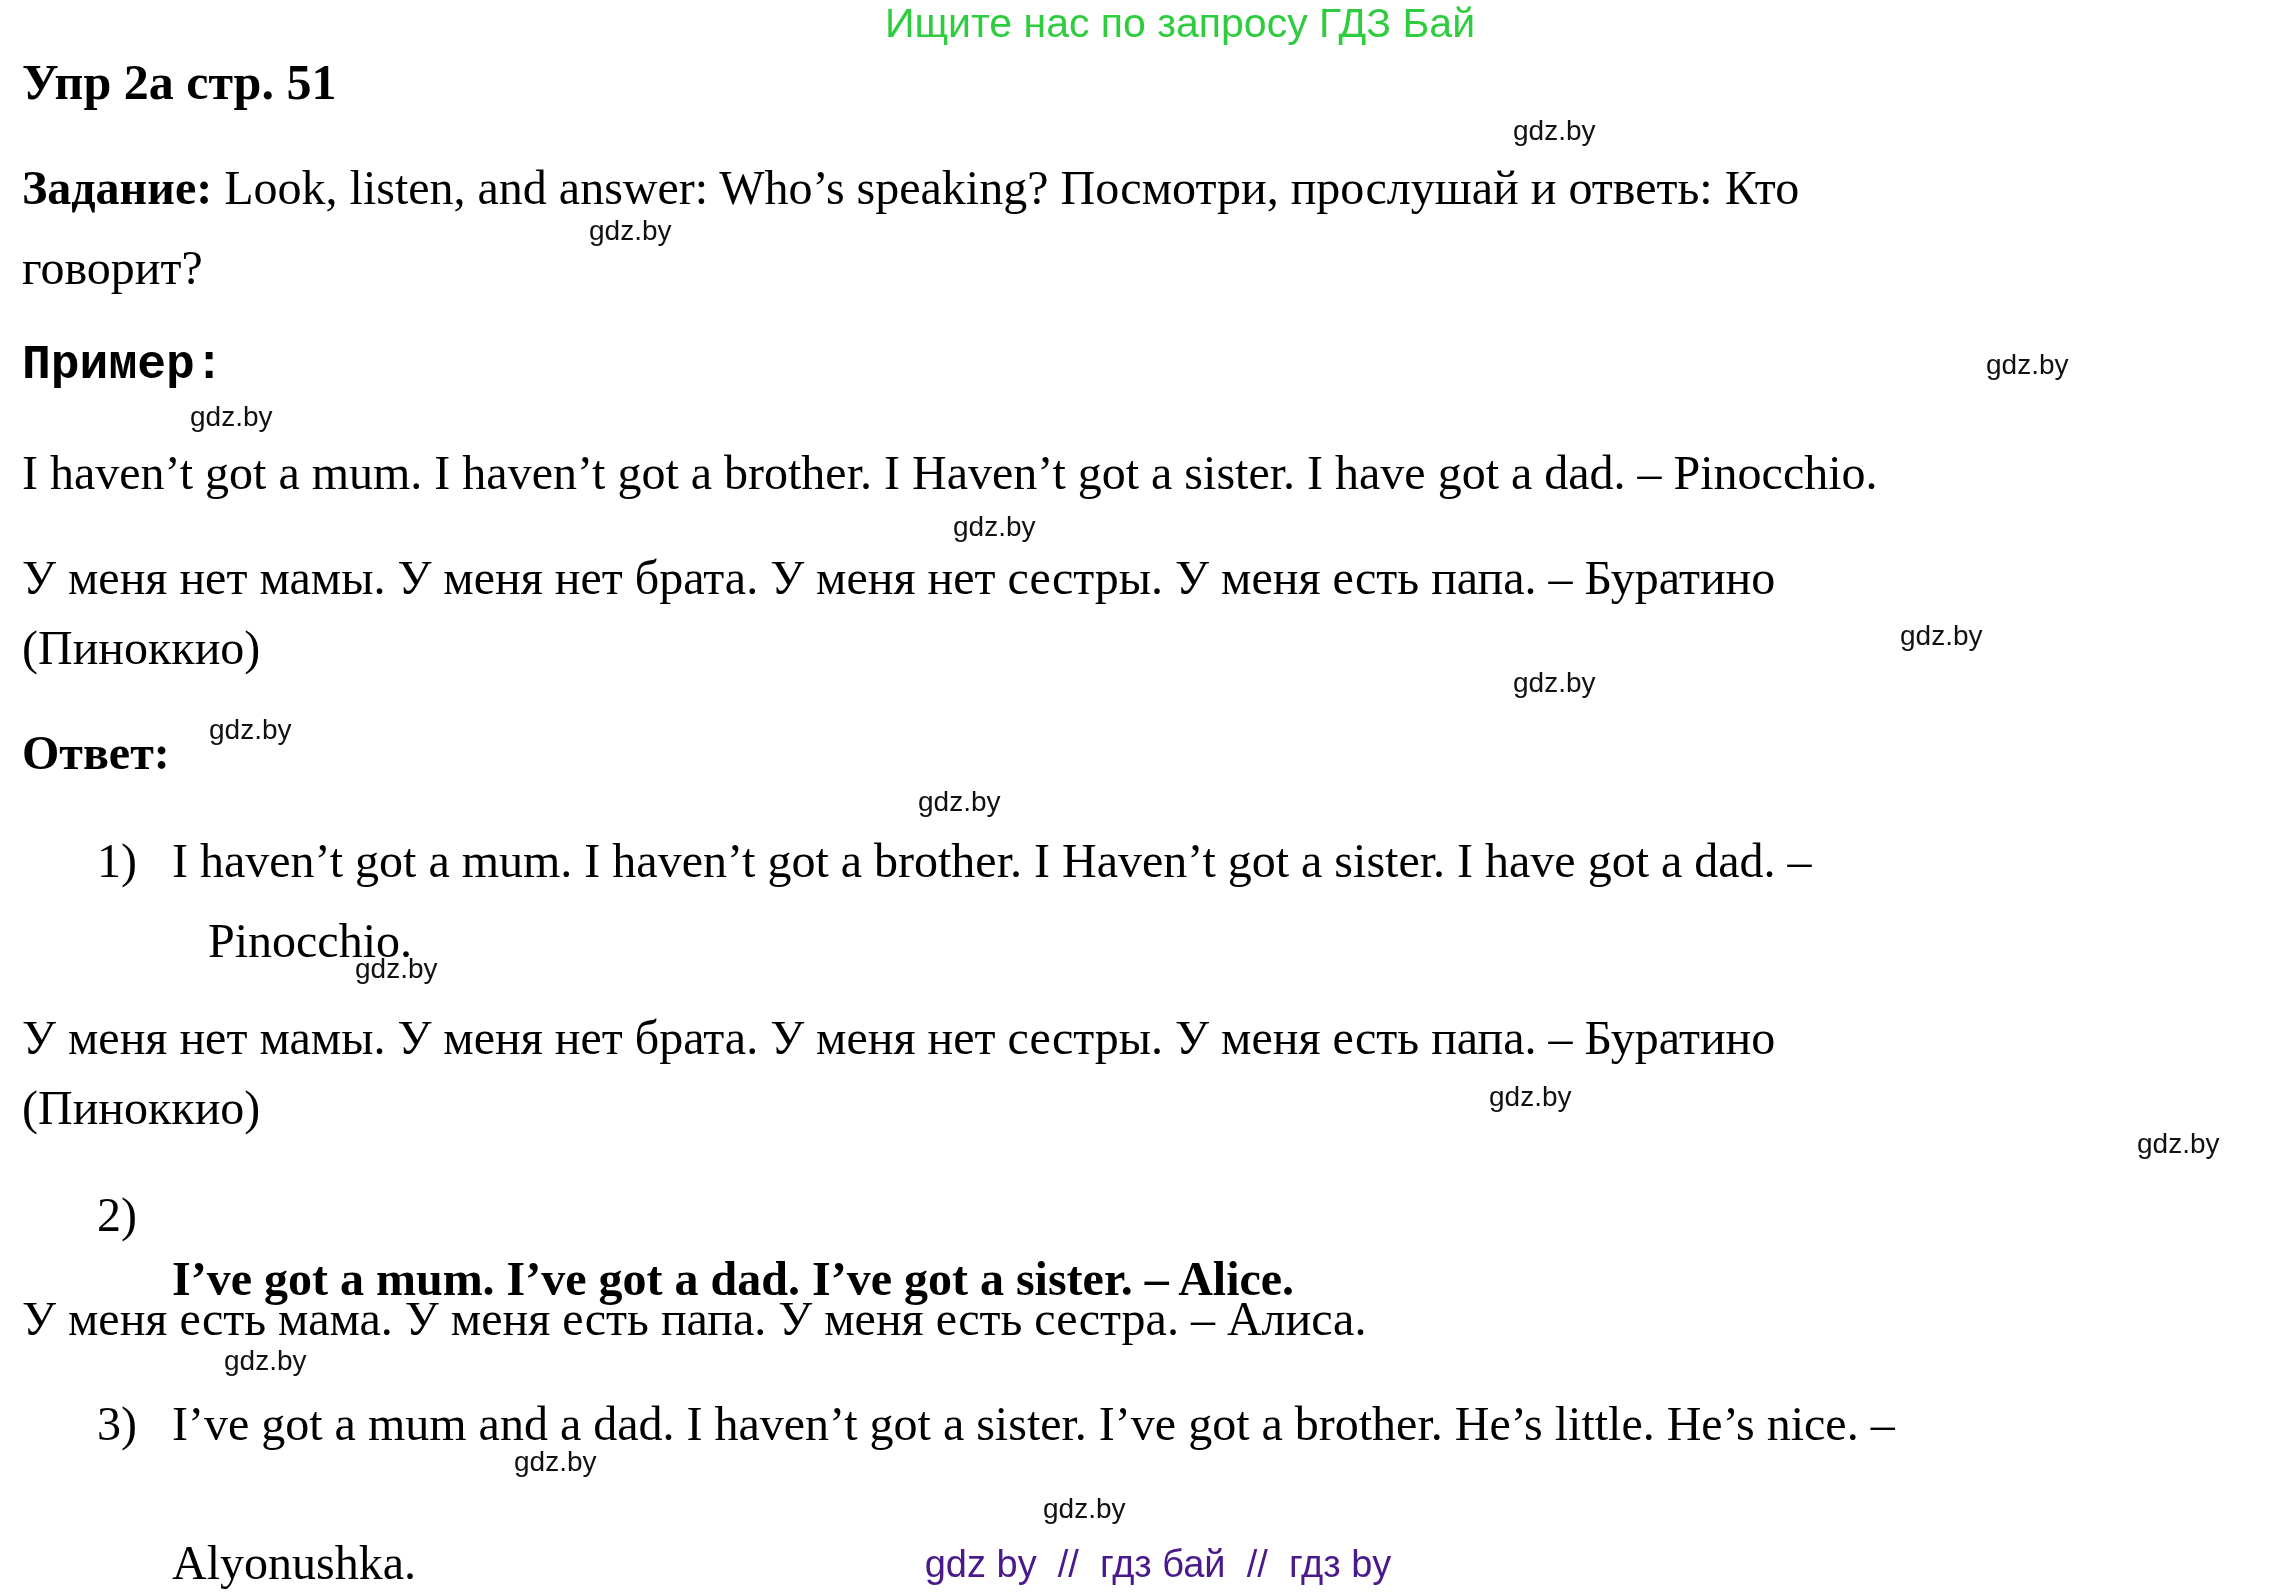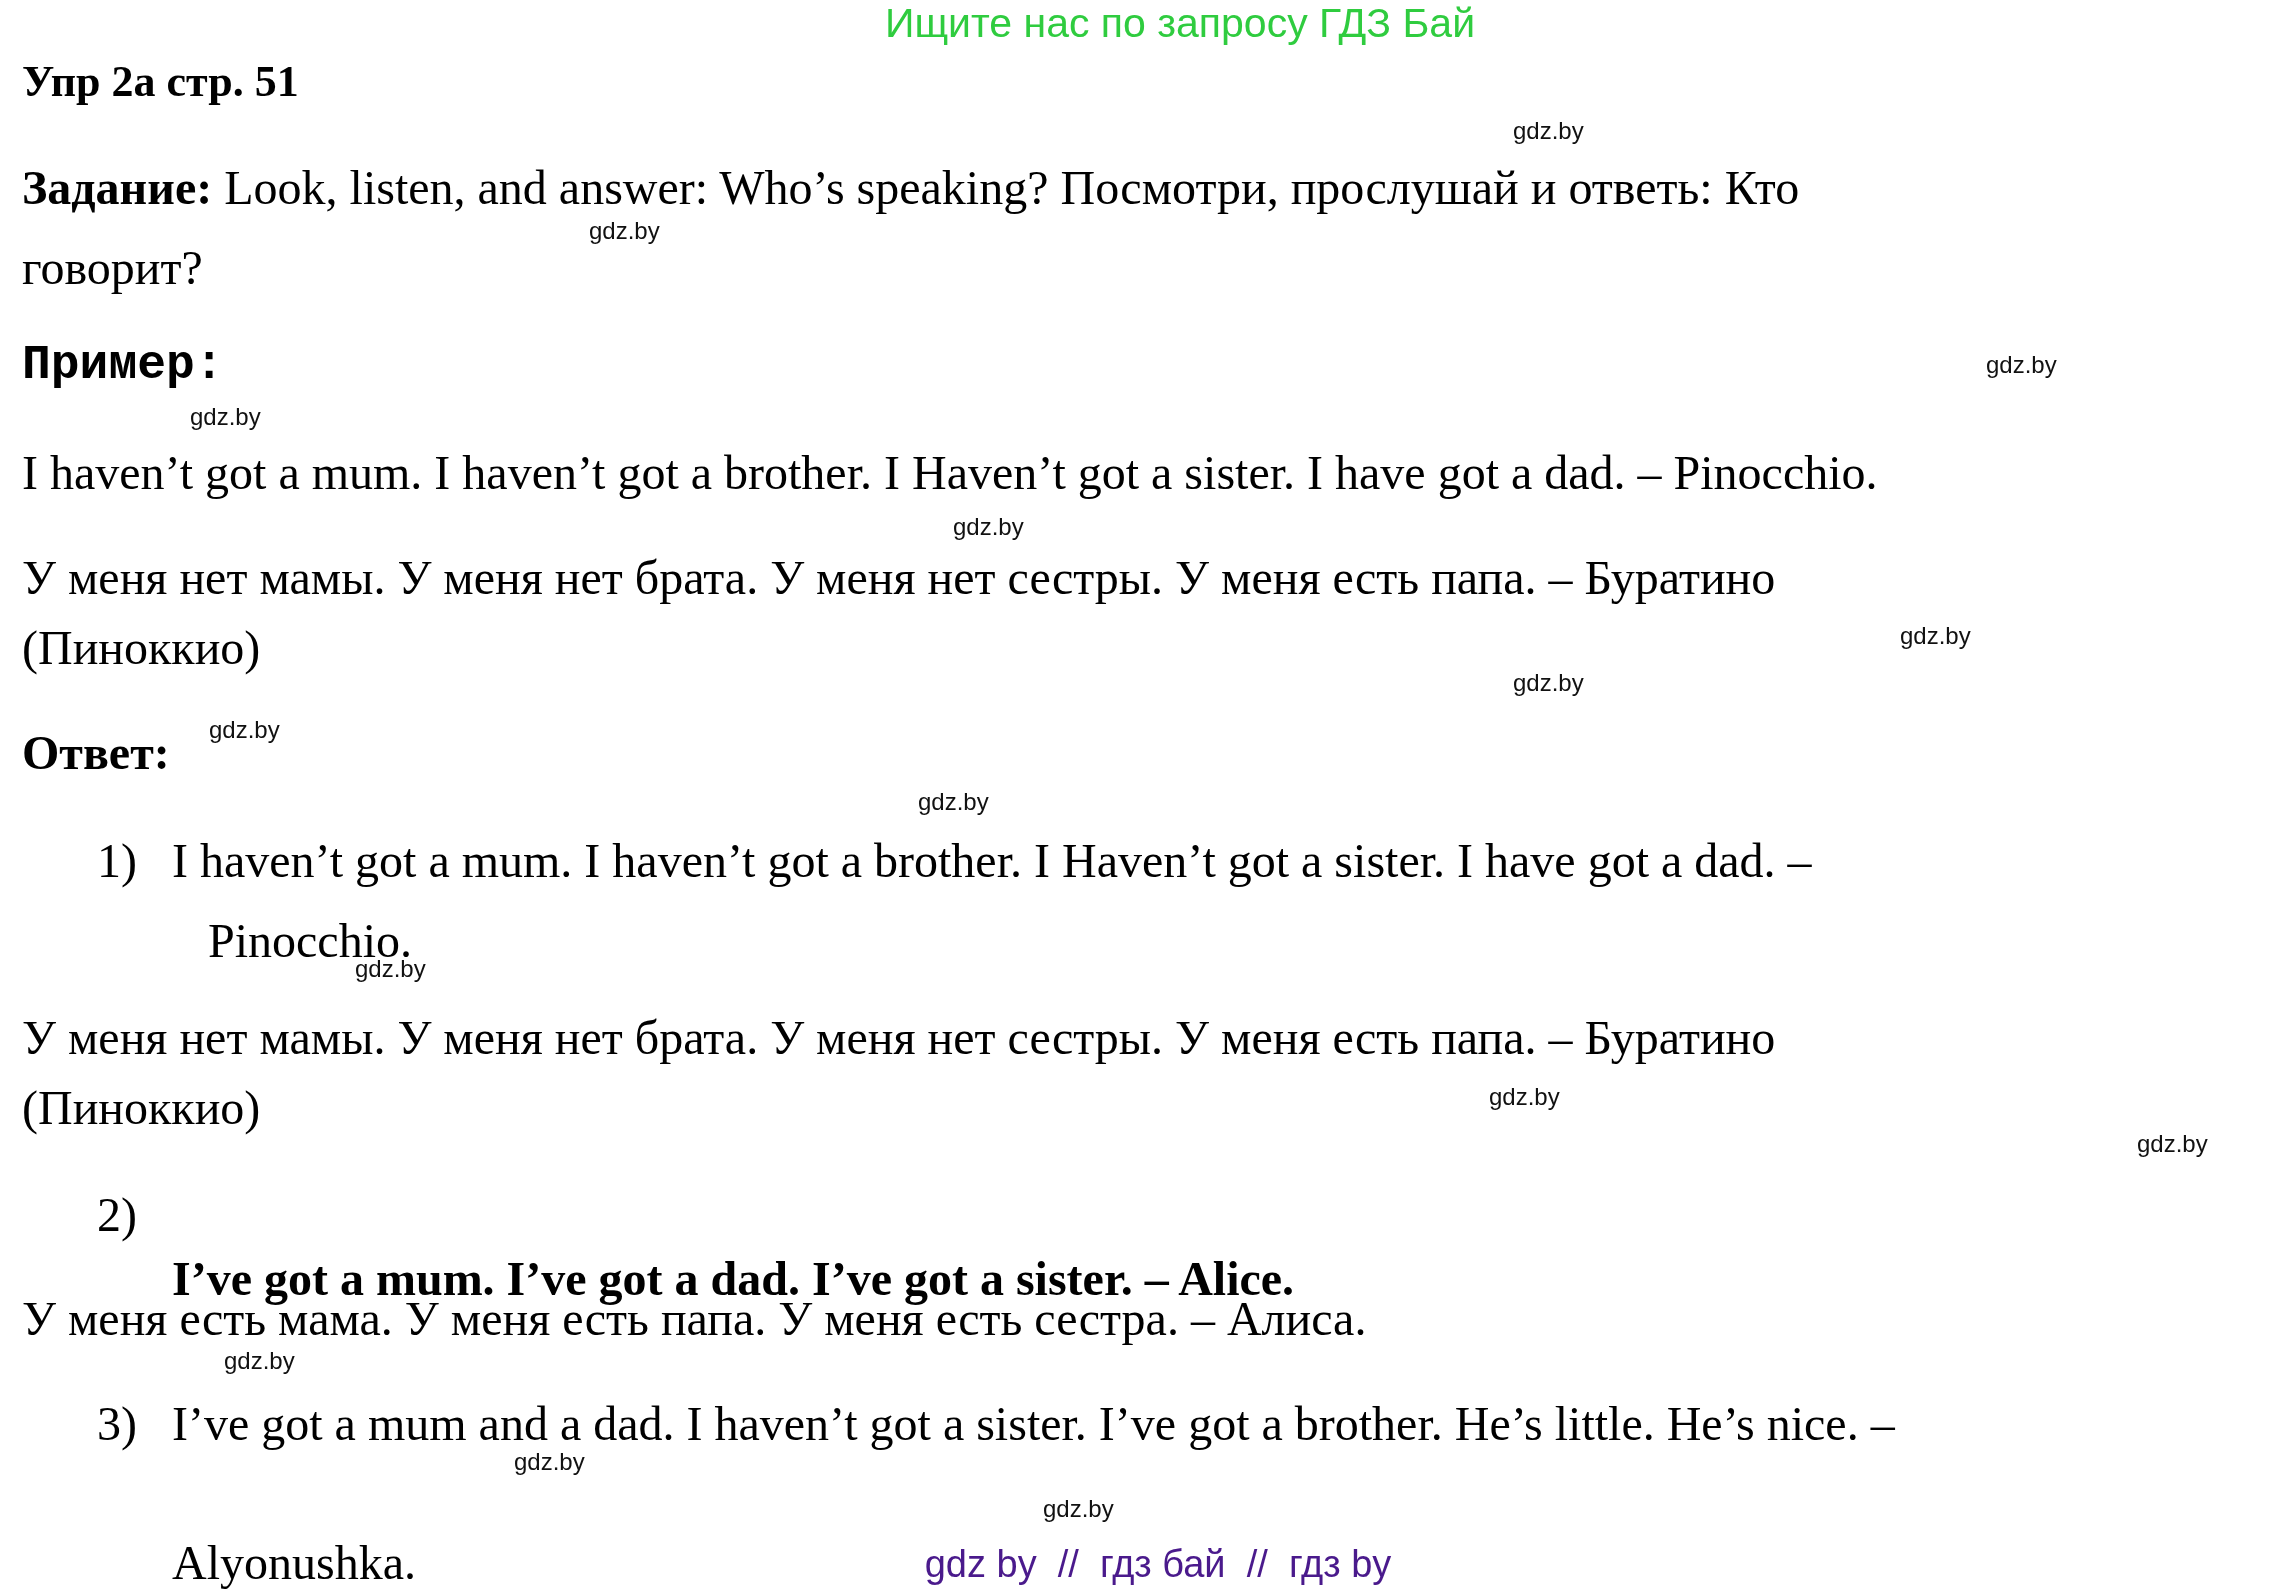--- a/index.html
+++ b/index.html
@@ -23,38 +23,38 @@
     font-family: "Liberation Sans", "DejaVu Sans", sans-serif;
     font-size: 41px;
     line-height: 46px;
     color: #2fcc3f;
     white-space: nowrap;
     padding-left: 34px;
   }
   .wm {
     position: absolute;
     font-family: "Liberation Sans", "DejaVu Sans", sans-serif;
-    font-size: 24px;
+    font-size: 28px;
     line-height: 32px;
     color: #111111;
     white-space: nowrap;
   }
   .footer {
     position: absolute;
     top: 1542px; left: 0;
     width: 100%;
     text-align: center;
     font-family: "Liberation Sans", "DejaVu Sans", sans-serif;
     font-size: 38px;
     line-height: 44px;
     color: #4a1a8c;
     white-space: pre;
     padding-left: 12px;
   }
-  .title-line { font-size: 44px; line-height: 60px; font-weight: bold; }
+  .title-line { font-size: 50px; line-height: 60px; font-weight: bold; }
 </style>
 </head>
 <body>
 
 <div class="promo">Ищите нас по запросу ГДЗ Бай</div>
 
 <div class="abs title-line" style="left:22px; top:52px;">Упр 2а стр. 51</div>
 
 <span class="wm" style="left:1513px; top:115px;">gdz.by</span>
 

